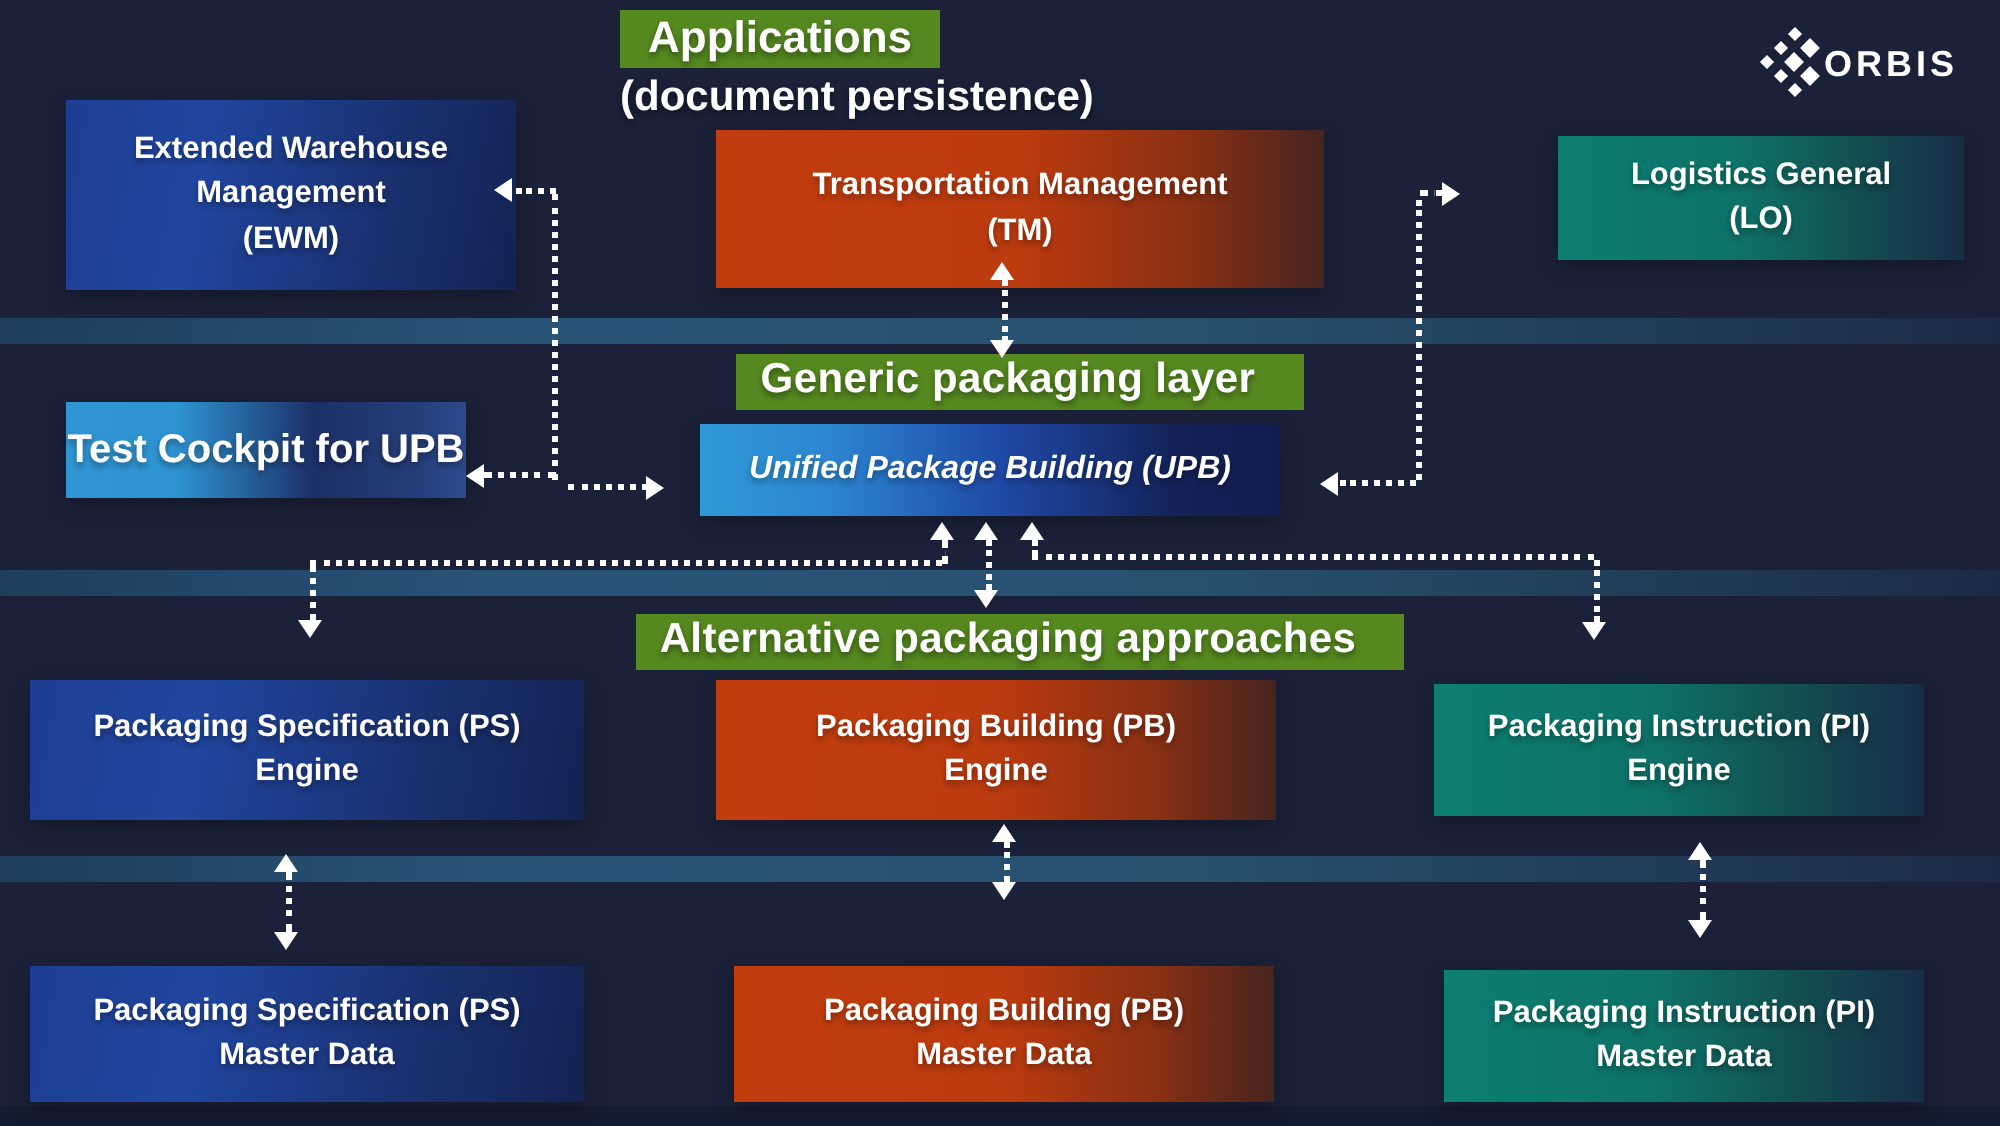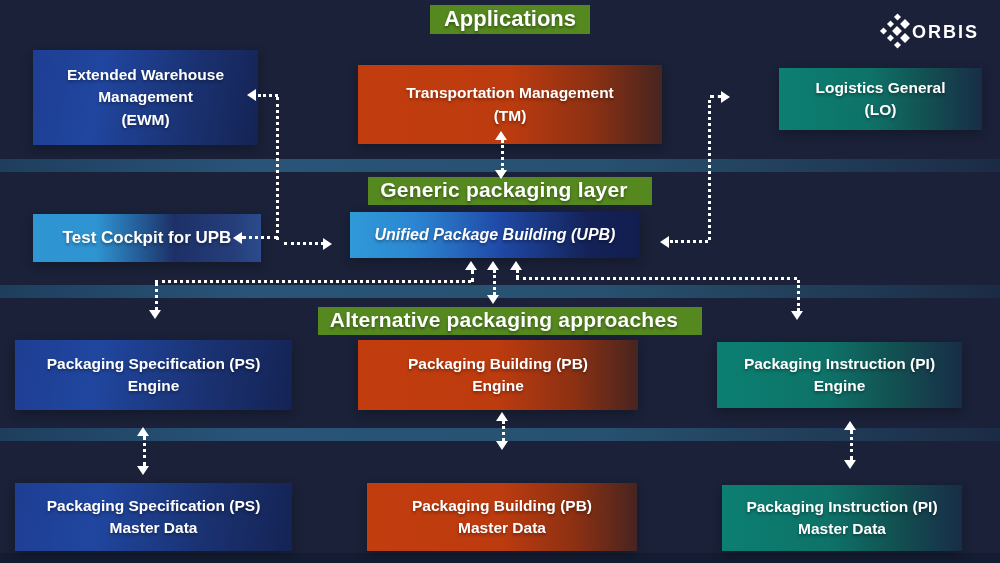--- a/index.html
+++ b/index.html
@@ -29,21 +29,21 @@
   .g-teal{background:linear-gradient(90deg,var(--teal) 0%,#0e7268 45%,#125152 72%,#182d47 100%);}
   .g-sky{background:linear-gradient(90deg,var(--sky_blue) 0%,#2c86d2 22%,#1f49a6 52%,#142258 82%,#121d4f 100%);font-style:italic;}
   .g-cockpit{background:linear-gradient(90deg,#2f96d3 0%,#2e93d1 28%,#1d3067 62%,#253e7a 88%,#2c4b8c 100%);}
   .band-label{
     position:absolute; text-align:center; font-weight:bold; font-size:21px;
     text-shadow:0 2px 3px rgba(0,0,0,.4); letter-spacing:.2px;
   }
   .band-label .hl{
     display:inline-block; background:var(--green); padding:1px 24px 3px 12px;
   }
-  .title-block{position:absolute; left:310px; top:5px; width:400px; text-align:center;
+  .title-block{position:absolute; left:310px; top:5px; width:400px; 
     font-weight:bold; text-shadow:0 2px 3px rgba(0,0,0,.4);}
   .title-block .hl{display:inline-block; background:var(--green); font-size:22px; padding:1px 14px 2px 14px;}
   .title-block .sub{font-size:21px; margin-top:3px;}
   .h-dot{position:absolute; height:0; border-top:3px dotted #fff;}
   .v-dot{position:absolute; width:0; border-left:3px dotted #fff;}
   .arr{position:absolute; width:0; height:0;}
   .arr.up{border-left:6px solid transparent; border-right:6px solid transparent; border-bottom:9px solid #fff;}
   .arr.down{border-left:6px solid transparent; border-right:6px solid transparent; border-top:9px solid #fff;}
   .arr.left{border-top:6px solid transparent; border-bottom:6px solid transparent; border-right:9px solid #fff;}
   .arr.right{border-top:6px solid transparent; border-bottom:6px solid transparent; border-left:9px solid #fff;}
@@ -68,20 +68,21 @@
       <rect x="15.5" y="17.5" width="7" height="7" transform="rotate(45 19 21)"></rect>
       <rect x="17" y="32.5" width="5" height="5" transform="rotate(45 19.5 35)"></rect>
       <rect x="23.5" y="10.5" width="7" height="7" transform="rotate(45 27 14)"></rect>
       <rect x="23.5" y="24.5" width="7" height="7" transform="rotate(45 27 28)"></rect>
     </g>
     <text x="34" y="28" fill="#ffffff" font-family="Liberation Sans, sans-serif" font-weight="bold" font-size="18" letter-spacing="2">ORBIS</text>
   </svg>
 
   <div class="title-block">
     <span class="hl">Applications</span>
+    <div class="sub">(document persistence)</div>
   </div>
 
   <div class="band-label" style="left:335px; top:177px; width:350px">
     <span class="hl">Generic packaging layer</span>
   </div>
   <div class="band-label" style="left:285px; top:307px; width:450px">
     <span class="hl">Alternative packaging approaches</span>
   </div>
 
   <div class="box g-blue" style="left:33px; top:50px; width:225px; height:95px">
@@ -91,21 +92,21 @@
   </div>
   <div class="box g-orange" style="left:358px; top:65px; width:304px; height:79px">
     <span>Transportation Management</span>
     <span>(TM)</span>
   </div>
   <div class="box g-teal" style="left:779px; top:68px; width:203px; height:62px">
     <span>Logistics General</span>
     <span>(LO)</span>
   </div>
 
-  <div class="box g-cockpit" style="left:33px; top:214px; width:228px; height:48px; font-size:17px">
+  <div class="box g-cockpit" style="left:33px; top:201px; width:200px; height:48px; font-size:20px">
     <span>Test Cockpit for UPB</span>
   </div>
   <div class="box g-sky" style="left:350px; top:212px; width:290px; height:46px; font-size:16px">
     <span>Unified Package Building (UPB)</span>
   </div>
 
   <div class="box g-blue" style="left:15px; top:340px; width:277px; height:70px">
     <span>Packaging Specification (PS)</span>
     <span>Engine</span>
   </div>

